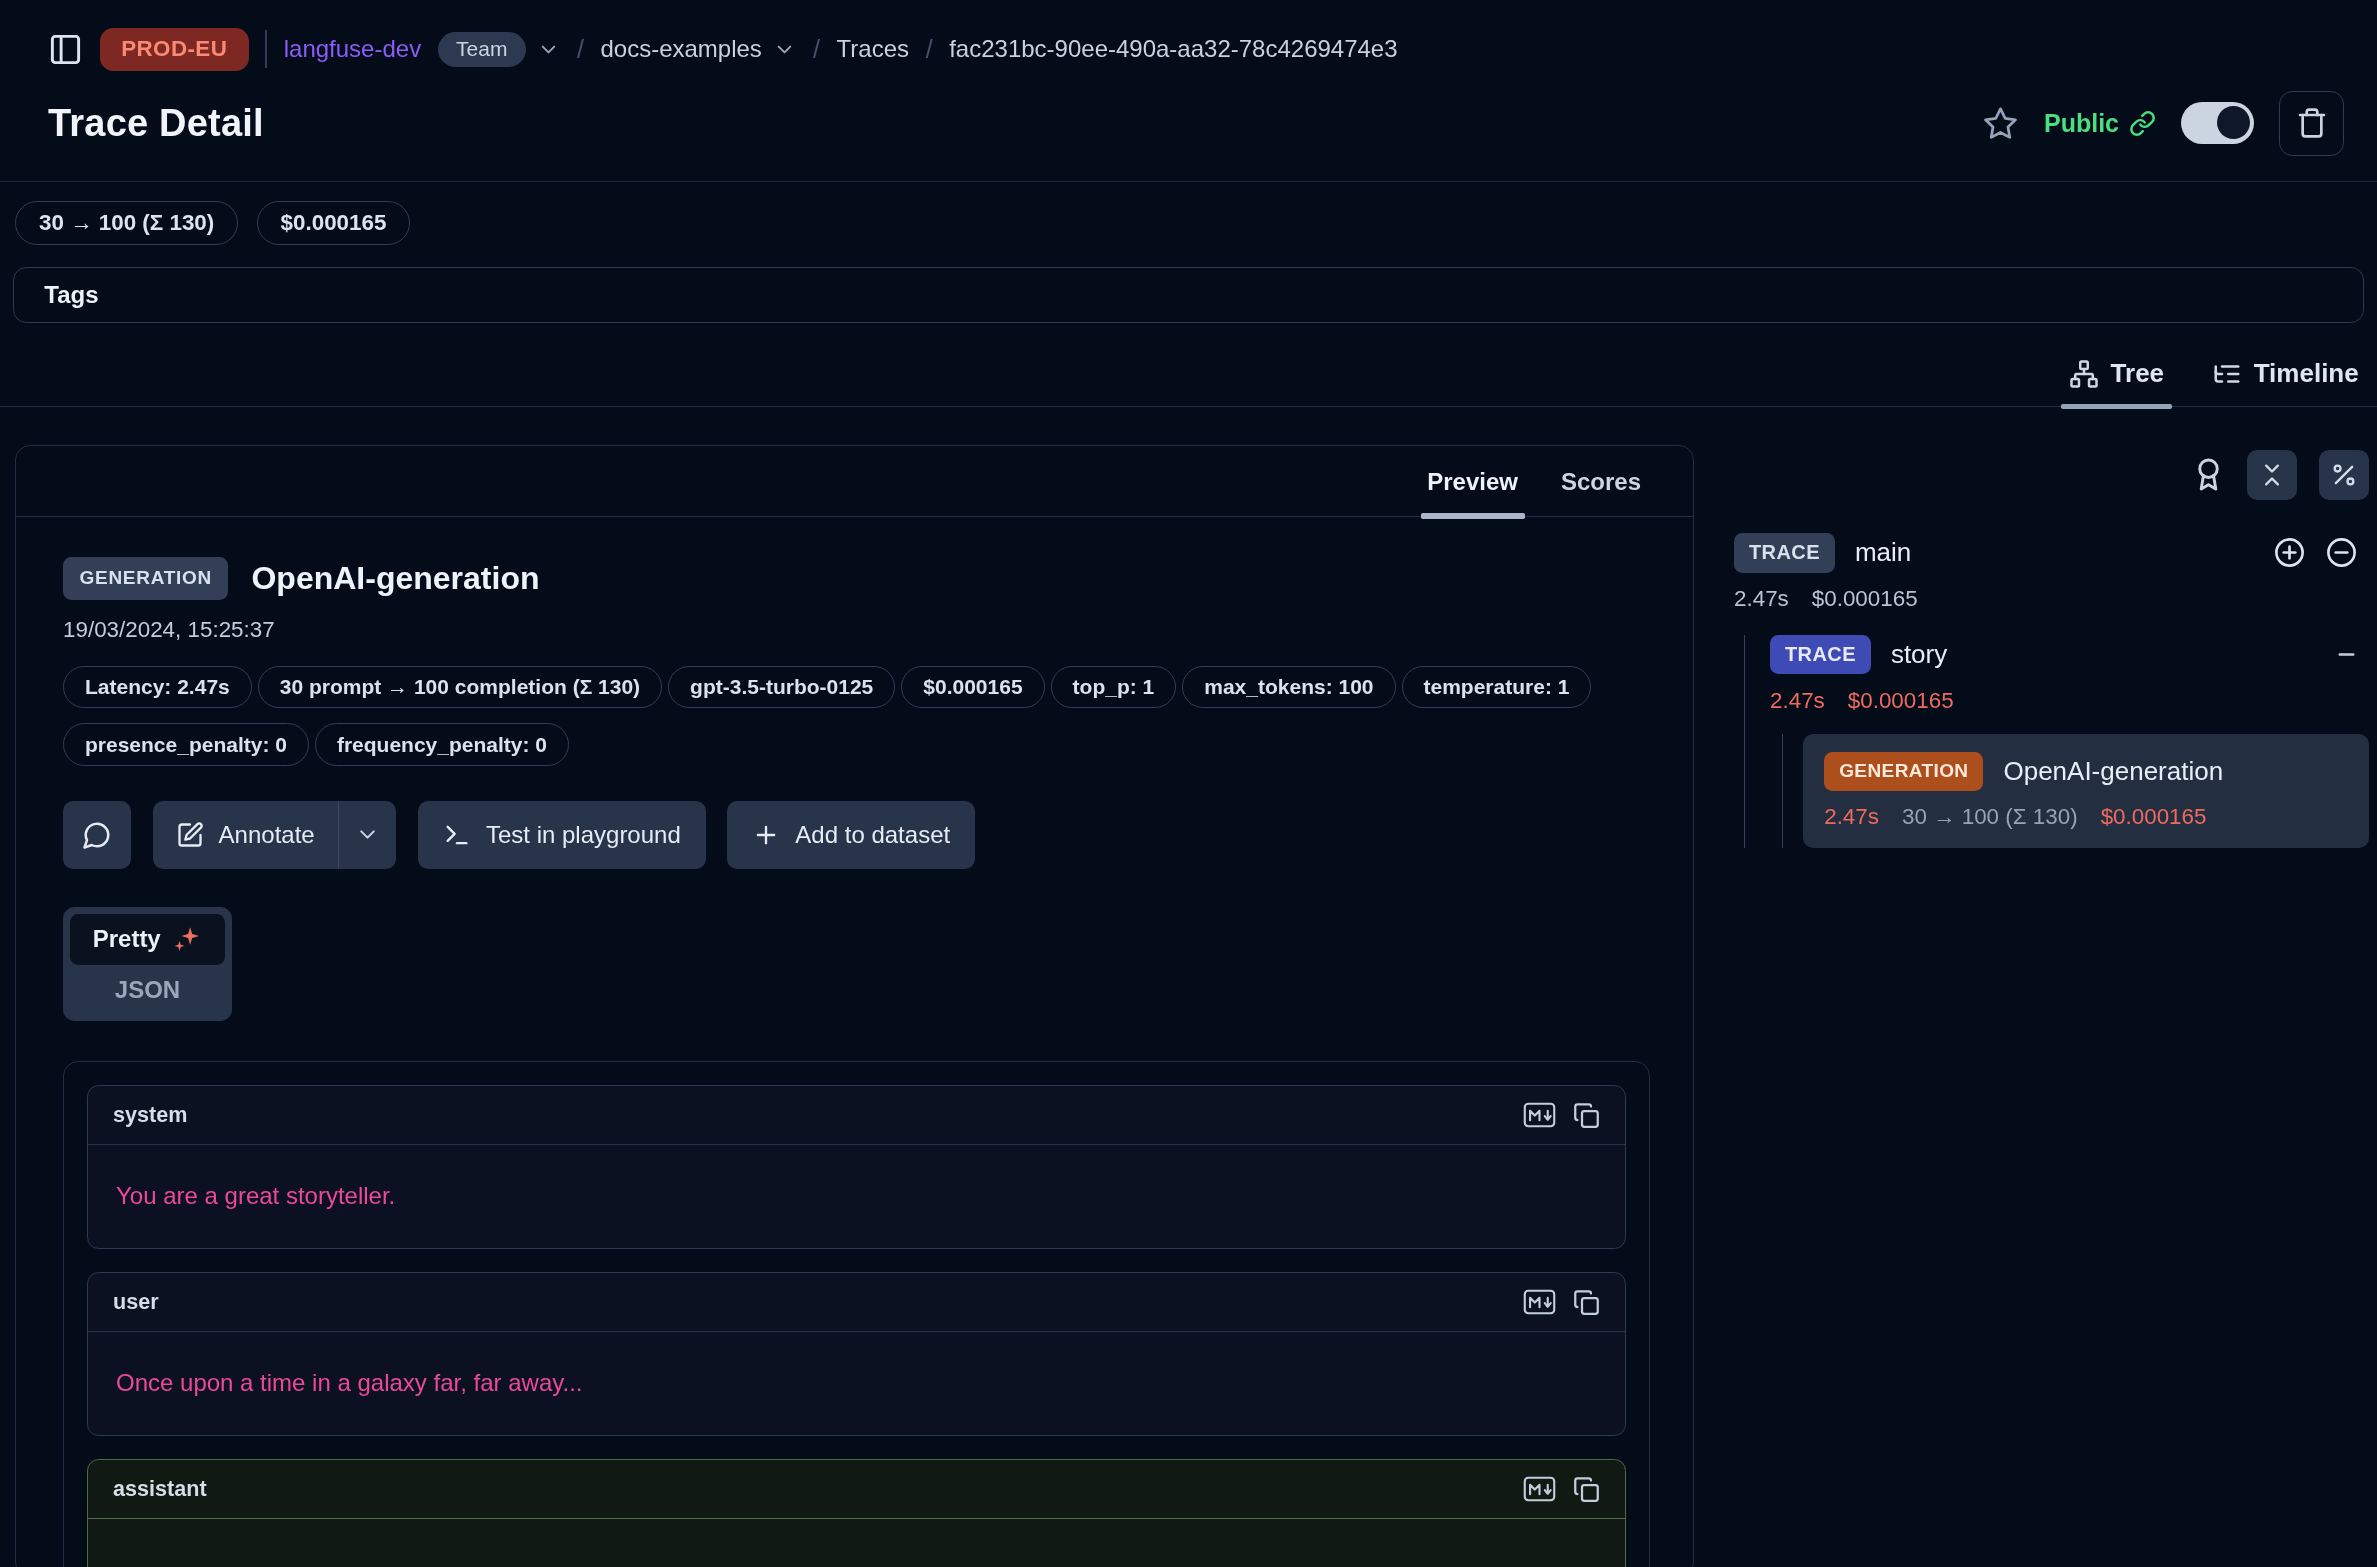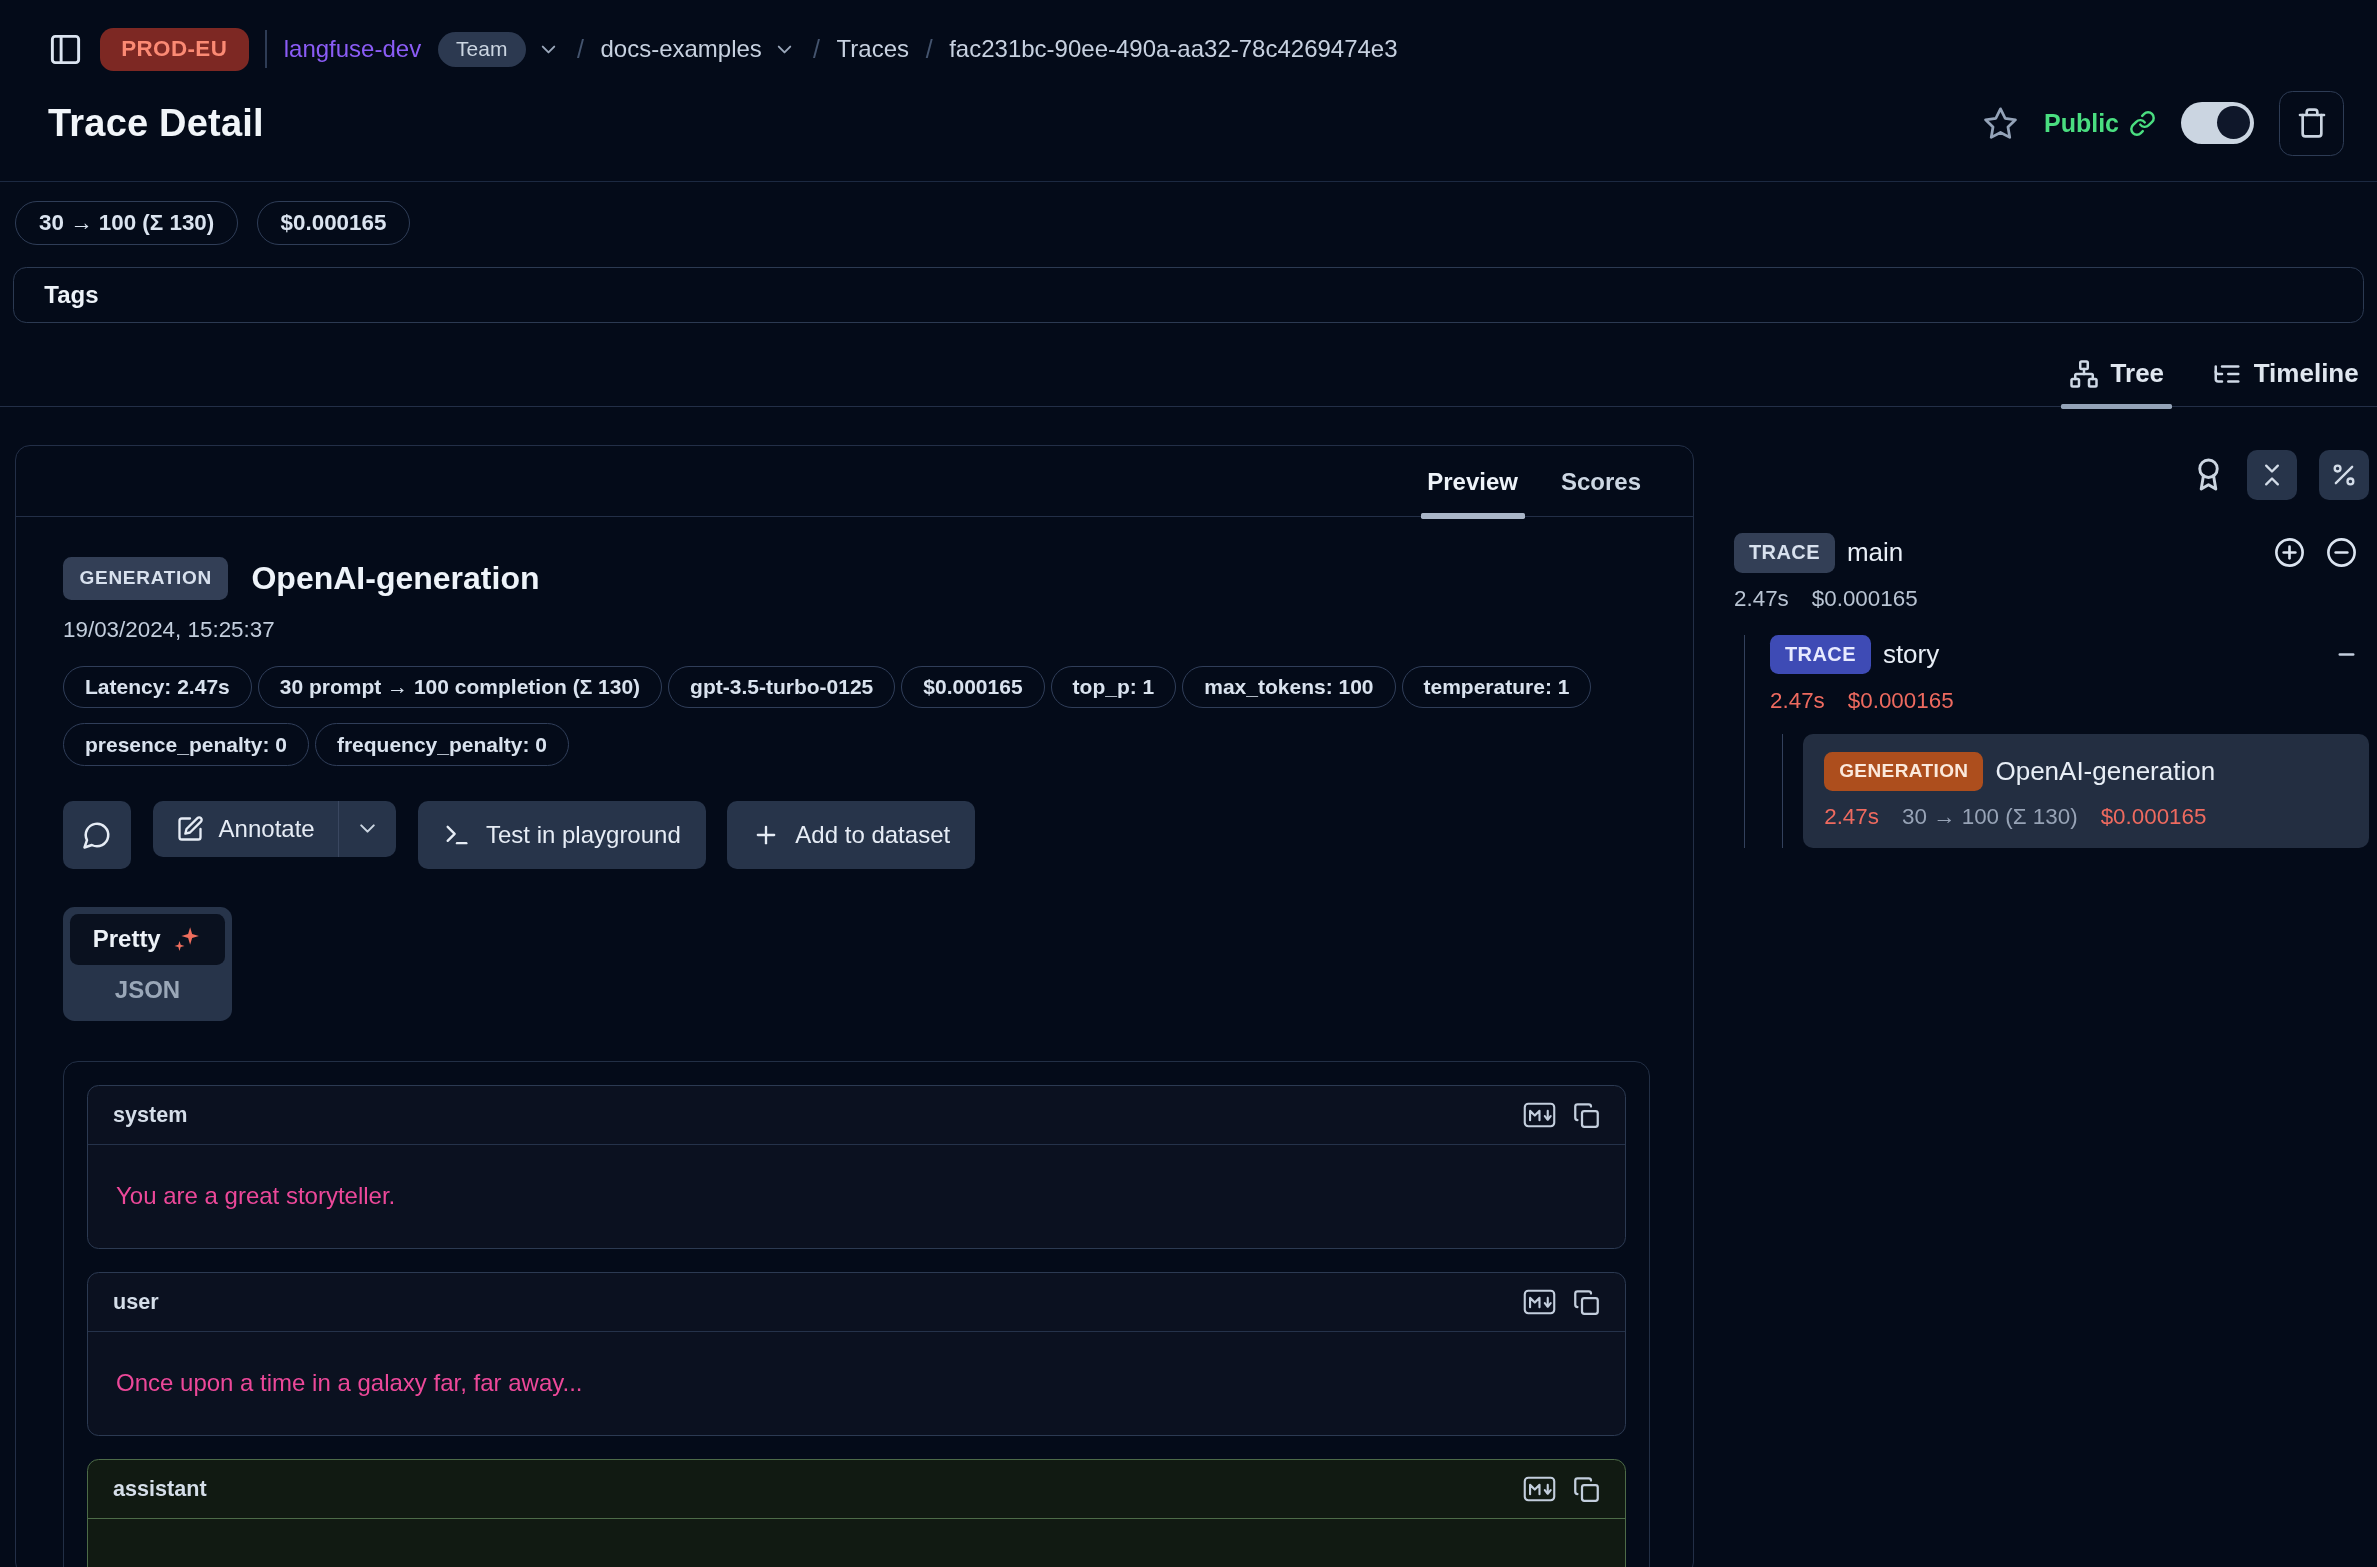--- a/index.html
+++ b/index.html
@@ -69,21 +69,21 @@
 
   .chips { display:flex; flex-wrap:wrap; gap:6px; margin-top:23px; }
   .chips.row2 { margin-top:15px; }
   .chip { border:1.7px solid #303e59; border-radius:830px; padding:8.3px 21px; font-size:21px; font-weight:700; color:#d9e2ee; }
 
   .actions-row { display:flex; gap:21.6px; margin-top:35px; }
   .act-btn { background:#27344a; border:none; border-radius:10px; height:68px; color:#e6ecf5;
     display:flex; align-items:center; gap:15px; font-size:24px; font-weight:500; padding:0 25px; cursor:pointer;
     font-family:inherit; }
   .act-btn.square { width:68px; justify-content:center; padding:0; }
-  .split-btn { display:flex; background:#27344a; border-radius:10px; overflow:hidden; height:56px; }
+  .split-btn { display:flex; background:#27344a; border-radius:10px; overflow:hidden; height:68px; }
   .split-main { background:none; border:none; color:#e6ecf5; display:flex; align-items:center; gap:15px;
     font-size:24px; font-weight:500; padding:0 23px; cursor:pointer; font-family:inherit; }
   .split-divider { width:1.7px; background:#3a4760; }
   .split-caret { background:none; border:none; color:#cbd5e1; width:57px; display:flex; align-items:center; justify-content:center; cursor:pointer; }
 
   .format-toggle { margin-top:38px; display:inline-flex; align-items:center; background:#27344a; border-radius:11.6px; padding:6.7px;flex-direction:column; }
   .seg { border:none; background:none; font-family:inherit; font-size:24px; font-weight:600; cursor:pointer;
     padding:10.8px 23px; border-radius:8.3px; color:#9aa7b8; display:flex; align-items:center; gap:11.6px; }
   .seg.active { background:#0a111f; color:#edf2f8; }
   .sparkles { color:#ef6e5e; }
@@ -97,21 +97,21 @@
   .msg-body { padding:32px 28px; font-size:24px; line-height:1.62; color:#ec4899; }
   .msg-card.assistant { background:#111a12; border-color:#4d6b48; }
   .msg-card.assistant .msg-head { border-bottom-color:#4d6b48; }
   .msg-card.assistant .msg-body { color:#e4ebe2; }
 
   
   .tree-panel { flex:1; padding:5px 8.3px 0 0; }
   .tree-toolbar { display:flex; justify-content:flex-end; align-items:center; gap:21.6px; margin-bottom:33px; }
   .sq-btn { width:50px; height:50px; background:#27344a; border:none; border-radius:10px; color:#d3dce8;
     display:flex; align-items:center; justify-content:center; cursor:pointer; }
-  .tree-row { display:flex; align-items:center; gap:12px; }
+  .tree-row { display:flex; align-items:center; gap:20px; }
   .tree-badge { border-radius:8.3px; padding:8.3px 15px; font-size:20px; font-weight:700; letter-spacing:0.4px; }
   .badge-slate { background:#333f56; color:#d8e1ee; }
   .badge-blue { background:#3e4bb5; color:#e7eaff; }
   .badge-orange { background:#ad4e1d; color:#fbe9dc; font-size:19px; }
   .tree-name { font-size:26px; color:#e8eef6; }
   .grow { flex:1; }
   .circle-btns { display:flex; gap:16.6px; color:#c3cedd; padding-right:10px; }
   .metrics { display:flex; gap:23px; margin-top:13.3px; font-size:22.4px; }
   .m-muted { color:#b9c4d3; }
   .m-red { color:#ee6a5f; }

